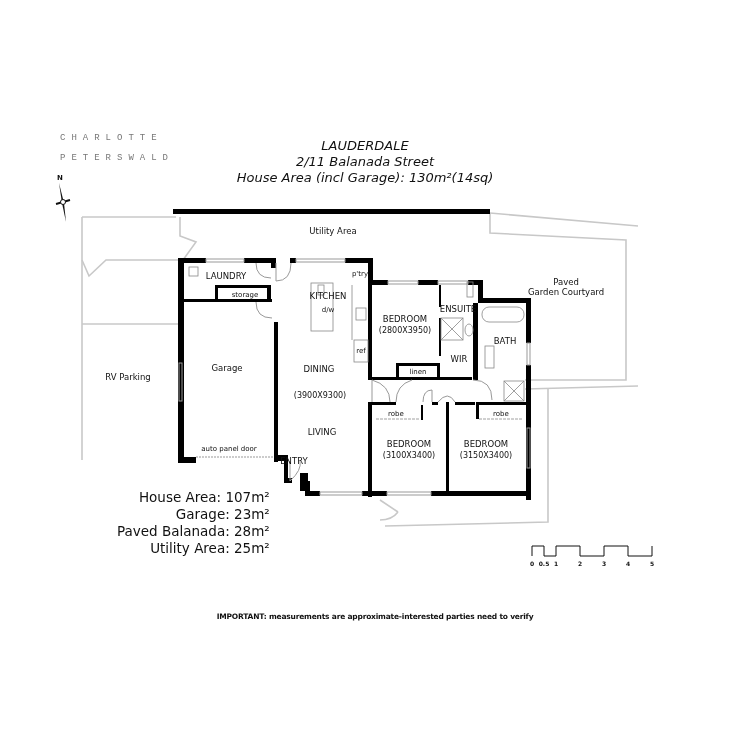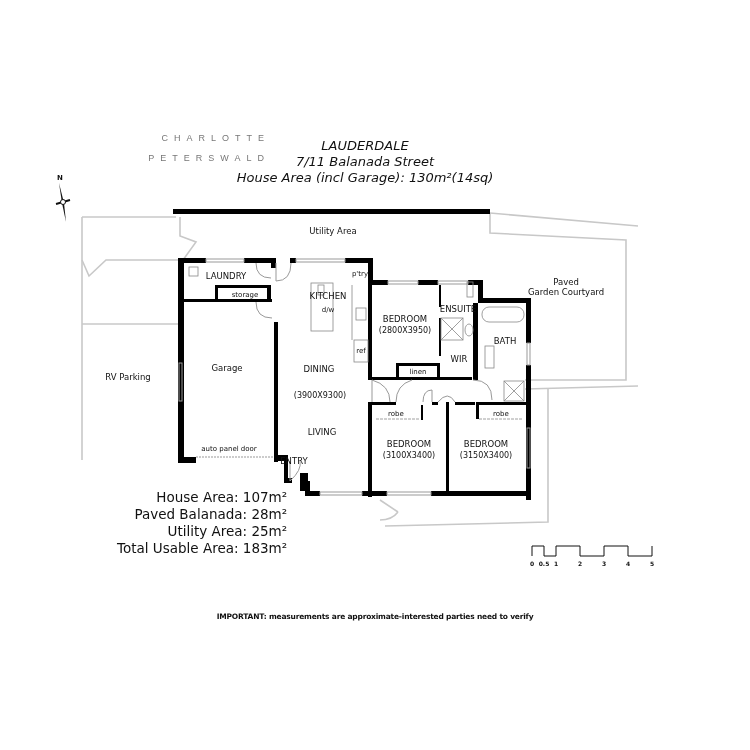--- a/index.html
+++ b/index.html
@@ -1,34 +1,34 @@
 <!DOCTYPE html>
 <html><head>
   <meta charset="utf-8">
   <style>
     html, body { margin: 0; padding: 0; background: #ffffff; }
     body { width: 750px; height: 750px; position: relative; overflow: hidden; font-family: "DejaVu Sans", sans-serif; color: #111; }
-    .brand { position: absolute; left: 60px; top: 128px; width: 210px; text-align: right; color: #777; font-size: 9px; letter-spacing: 6px; line-height: 20px; font-family: Liberation Sans, sans-serif; }
+    .brand { position: absolute; left: 60px; top: 128px; width: 210px; text-align: left; color: #777; font-size: 9px; letter-spacing: 6px; line-height: 20px; font-family: Liberation Mono, monospace; }
     .title-block { position: absolute; left: 225px; top: 138px; width: 280px; text-align: center; font-size: 13px; line-height: 16px; color: #111; font-family: "DejaVu Sans", sans-serif; font-style: italic; }
     svg.plan { position: absolute; left: 0; top: 0; }
     .lbl { font-family: "DejaVu Sans", sans-serif; fill: #111; }
     .areas { position: absolute; left: 117px; top: 489px; font-size: 13.5px; line-height: 17px; color: #111; text-align: right; }
     .areas div { white-space: nowrap; }
     .note { position: absolute; left: 200px; top: 612px; width: 350px; text-align: center; font-size: 7.5px; font-weight: bold; color: #111; letter-spacing: -0.2px; }
   </style>
 </head>
 <body>
 
 <div class="brand">
   <div>CHARLOTTE PETERSWALD</div>
 </div>
 
 <div class="title-block">
   <div>LAUDERDALE</div>
-  <div>7/11 Balanada Street</div>
+  <div>2/11 Balanada Street</div>
   <div>House Area (incl Garage): 130m²(14sq)</div>
 </div>
 
 <svg class="plan" width="750" height="750" viewBox="0 0 750 750">
 
   <g>
     <text class="lbl" x="57" y="180" font-size="7" font-weight="bold">N</text>
     <polygon points="59,183 62,203 66,222 64,203" fill="#111"></polygon>
     <line x1="56" y1="204" x2="70" y2="200" stroke="#111" stroke-width="2"></line>
     <circle cx="63" cy="202" r="2.5" fill="#fff" stroke="#111" stroke-width="1"></circle>
@@ -205,18 +205,18 @@
       <text x="580" y="566">2</text>
       <text x="604" y="566">3</text>
       <text x="628" y="566">4</text>
       <text x="652" y="566">5</text>
     </g>
   </g>
 </svg>
 
 <div class="areas">
   <div>House Area: 107m²</div>
+  <div>Garage: 23m²</div>
   <div>Paved Balanada: 28m²</div>
   <div>Utility Area: 25m²</div>
-  <div>Total Usable Area: 183m²</div>
 </div>
 
 <div class="note">IMPORTANT: measurements are approximate-interested parties need to verify</div>
 
 </body></html>

